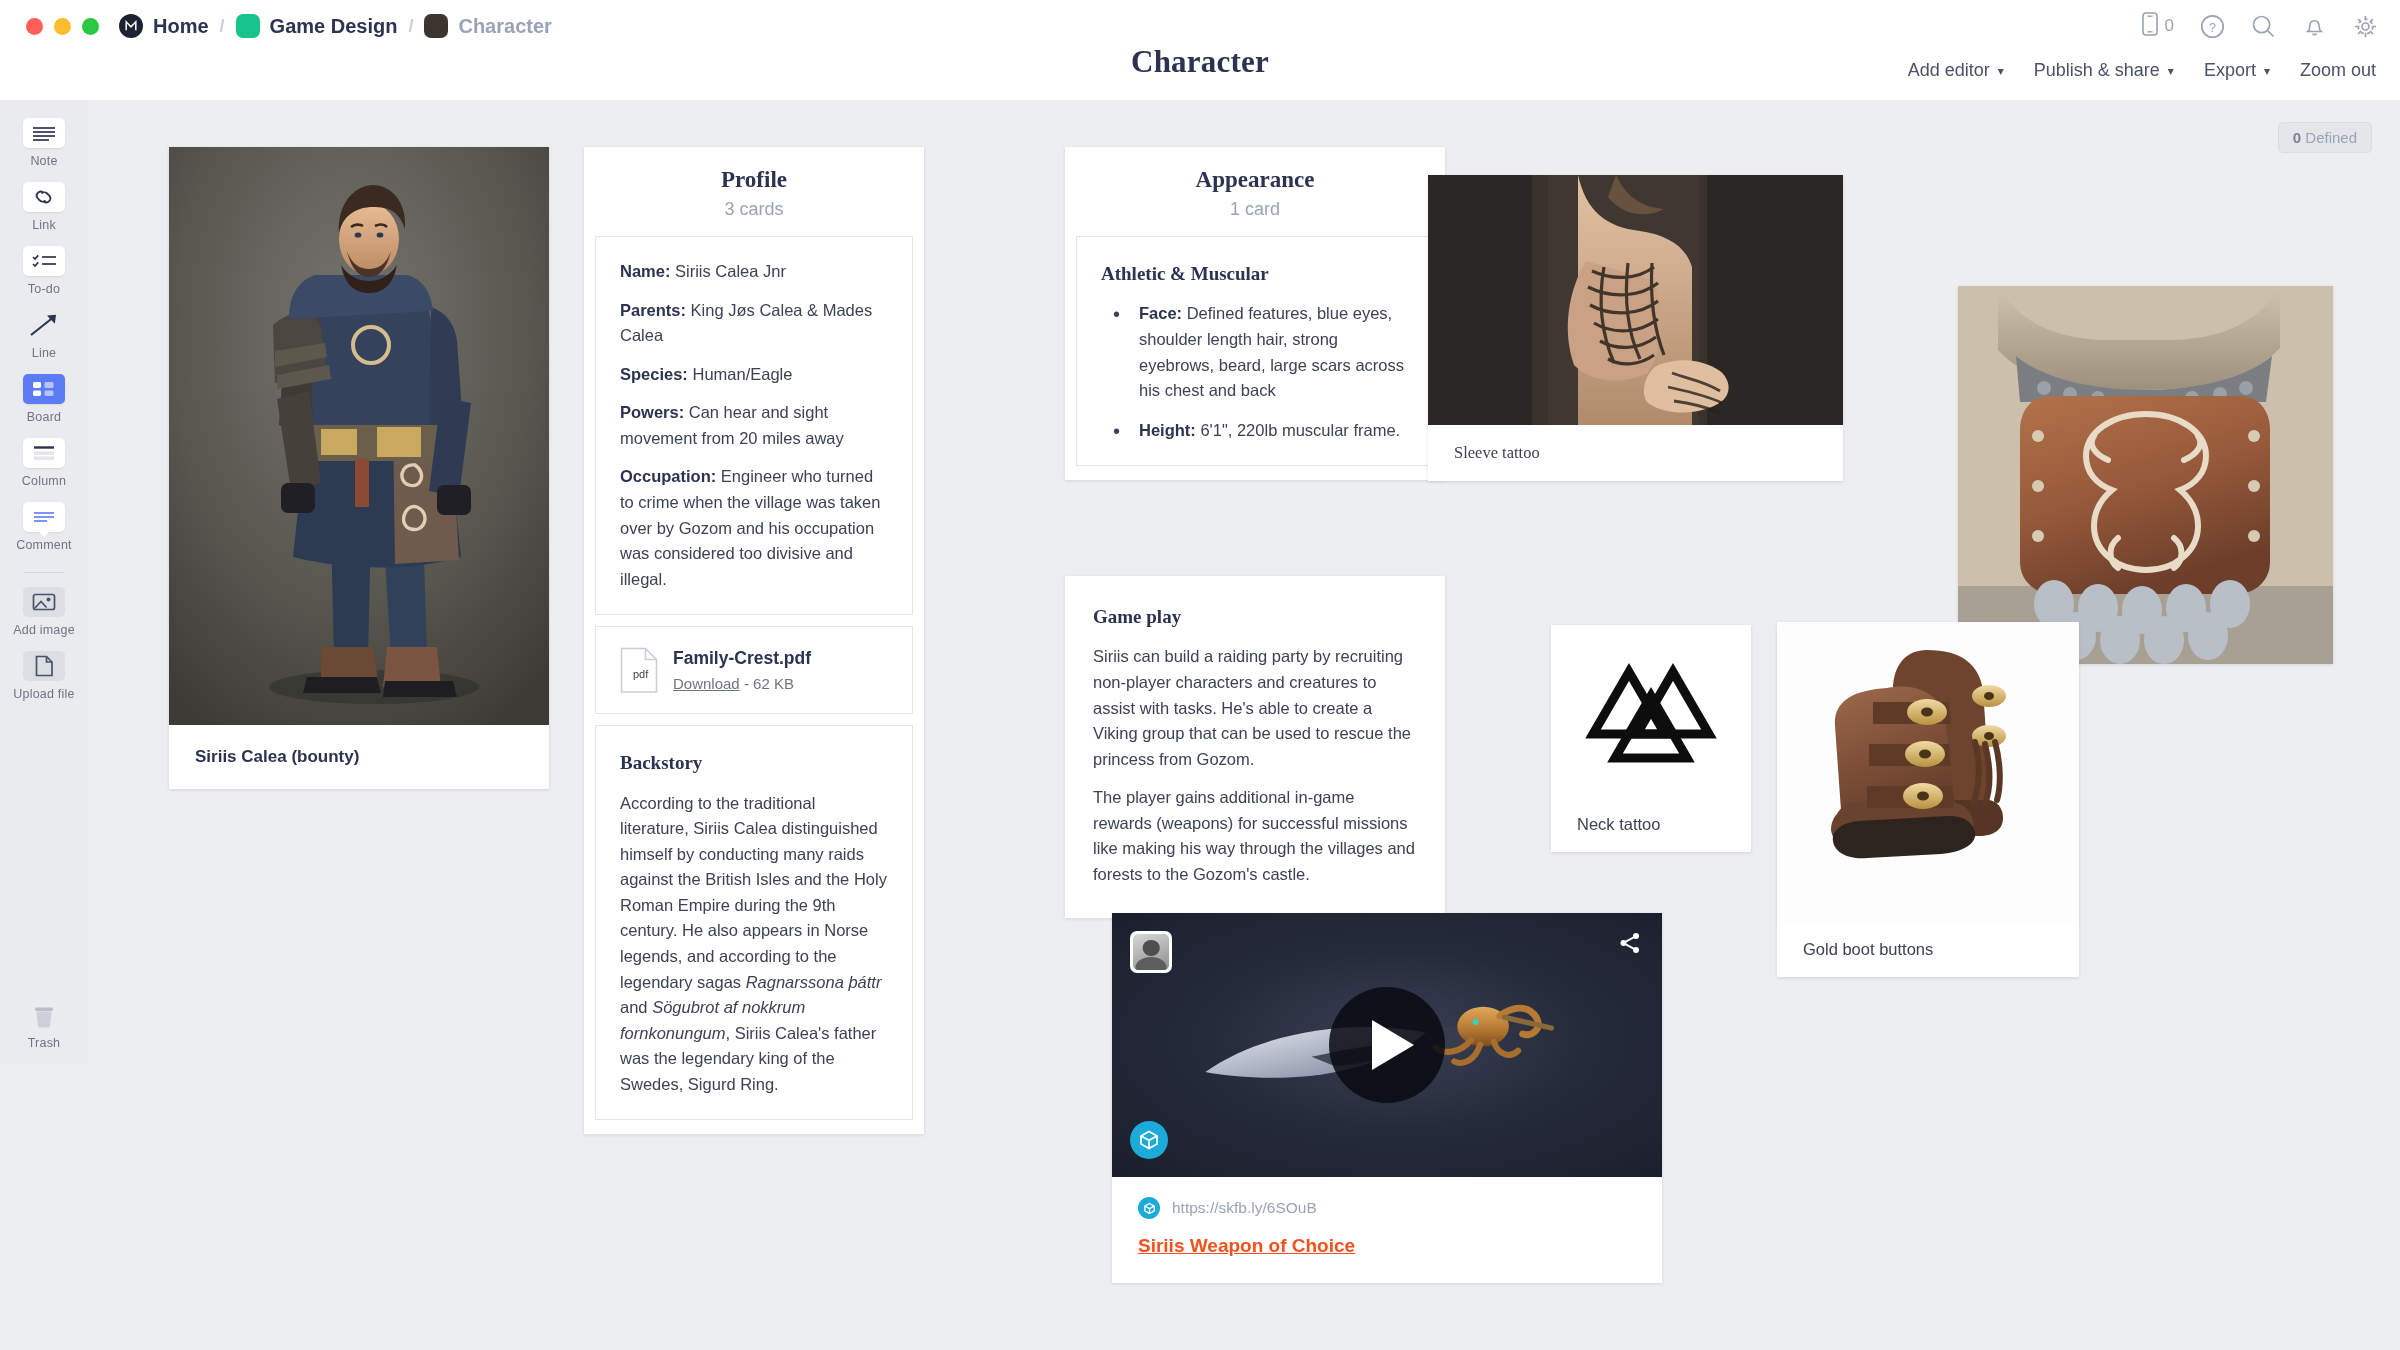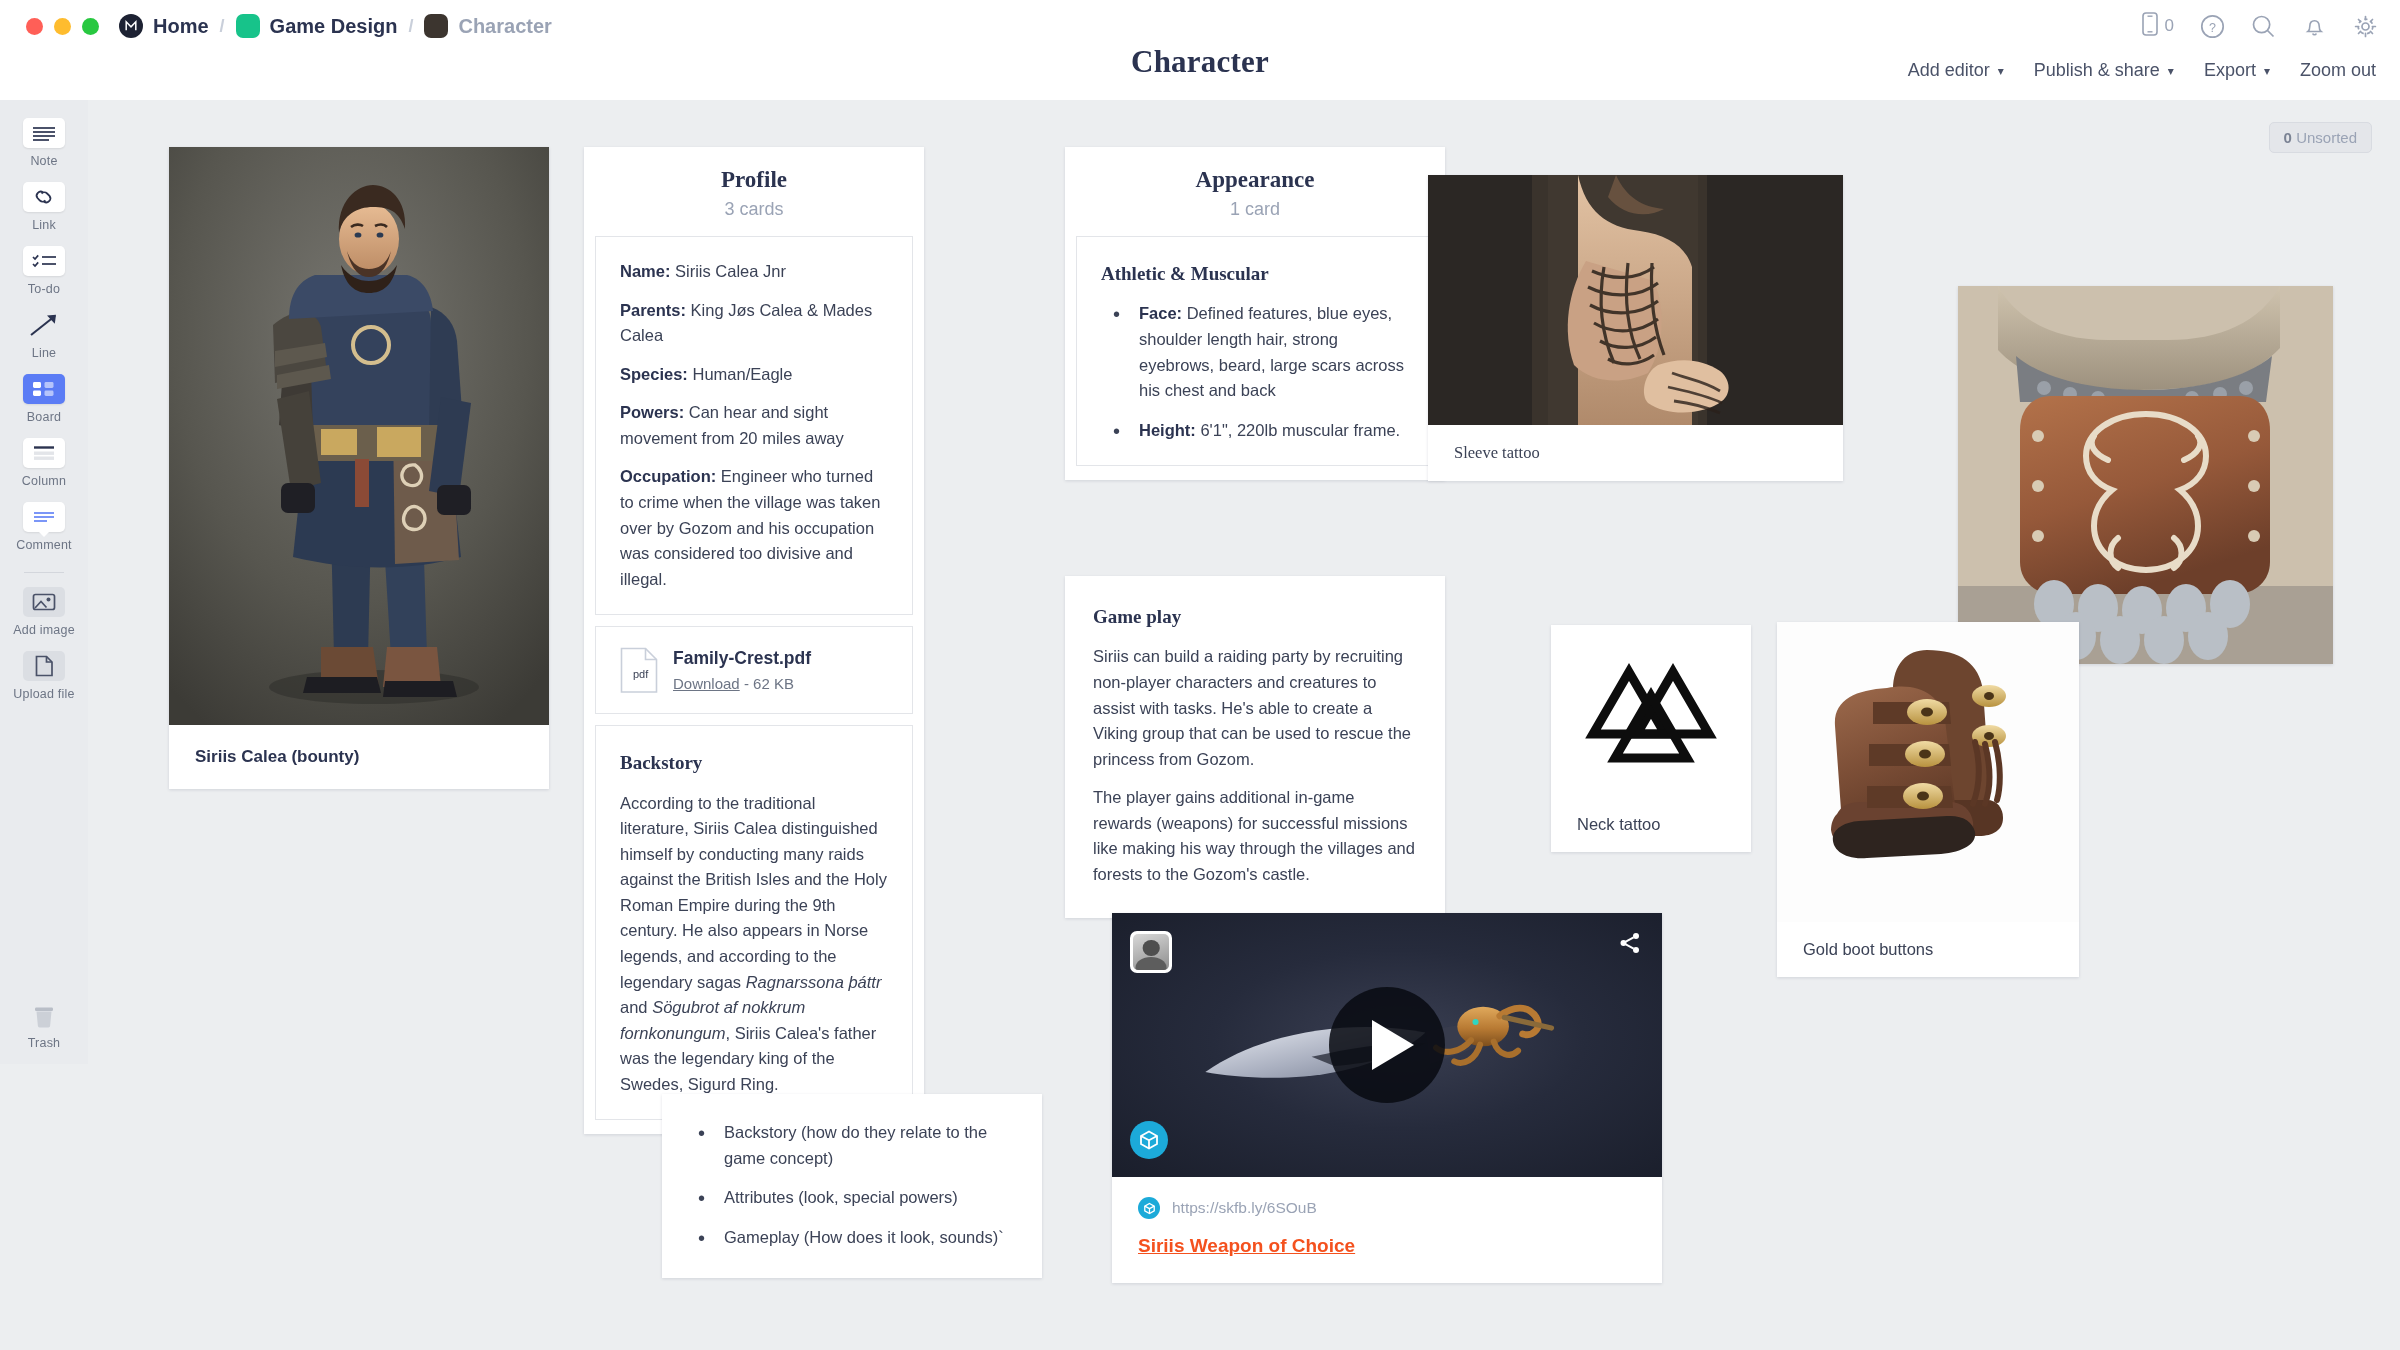--- a/index.html
+++ b/index.html
@@ -404,21 +404,21 @@
           </svg>
       </div>
       <div class="tool-lb">Trash</div>
     </div>
   </div>
 
   <div class="canvas">
 
     <div class="unsorted">
       <b>0</b>
-      <span>Unsorted</span>
+      <span>Defined</span>
     </div>
 
     <svg class="conn" style="left:0;top:0;width:2312px;height:1250px;">
       <defs>
         <marker id="ah" markerWidth="9" markerHeight="9" refX="7.5" refY="4.5" orient="auto">
           <path d="M0,0.6 L9,4.5 L0,8.4 z" fill="#2b3350"></path>
         </marker>
       </defs>
       <line x1="1244" y1="230" x2="1336" y2="232" stroke="#2b3350" stroke-width="2.2" marker-end="url(#ah)"></line>
       <line x1="1210" y1="705" x2="1253" y2="805" stroke="#2b3350" stroke-width="2.2" marker-end="url(#ah)"></line>
@@ -553,29 +553,20 @@
     </div>
 
     <div class="card" id="gameplayCard">
       <div class="ctext" style="padding:26px 28px 30px">
         <div class="card-h">Game play</div>
         <p>Siriis can build a raiding party by recruiting non-player characters and creatures to assist with tasks. He's able to create a Viking group that can be used to rescue the princess from Gozom.</p>
         <p>The player gains additional in-game rewards (weapons) for successful missions like making his way through the villages and forests to the Gozom's castle.</p>
       </div>
     </div>
 
-    <div class="card" id="checkCard">
-      <div class="ctext" style="padding:26px 24px 28px">
-        <ul class="bl">
-          <li>Backstory (how do they relate to the game concept)</li>
-          <li>Attributes (look, special powers)</li>
-          <li>Gameplay (How does it look, sounds)`</li>
-        </ul>
-      </div>
-    </div>
 
     <div class="card" id="videoCard">
       <div class="video-thumb">
         <svg class="knife" viewBox="0 0 500 160" preserveAspectRatio="xMidYMid meet">
           <defs>
             <linearGradient id="bl" x1="0" y1="0" x2="1" y2="1">
               <stop offset="0%" stop-color="#e9ecf3"></stop>
                 <stop offset="55%" stop-color="#aab0c0"></stop>
                 <stop offset="100%" stop-color="#767e92"></stop>
             </linearGradient>

